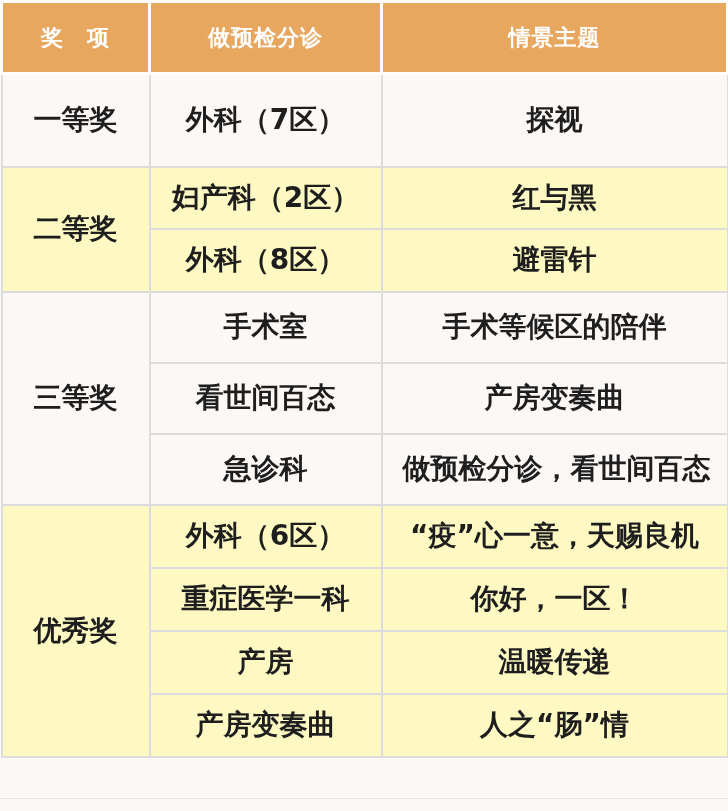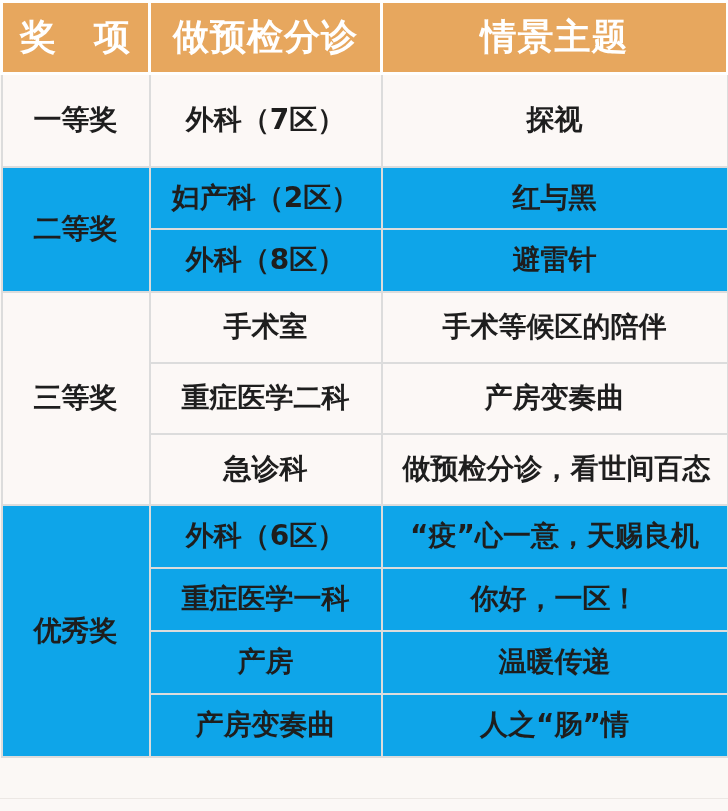--- a/index.html
+++ b/index.html
@@ -20,41 +20,41 @@
     width: 726px;
     margin: 0;
   }
   col.c1 { width: 148px; }
   col.c2 { width: 232px; }
   col.c3 { width: 346px; }
 
   th {
     background: #E7A75E;
     color: #FFFFFF;
-    font-size: 36px;
+    font-size: 22px;
     font-weight: bold;
     border: 3px solid #FFFFFF;
     height: 69px;
     text-align: center;
     letter-spacing: 1px;
     padding: 0;
   }
   td {
     border: 2px solid #DCDCDC;
     text-align: center;
     vertical-align: middle;
     font-size: 28px;
     font-weight: 600;
     color: #1E1E1E;
     padding: 0 20px;
     overflow: hidden;
     white-space: nowrap;
   }
   tr.sec-light td { background: #FCF8F6; }
-  tr.sec-peach td { background: #0ea5e9; }
+  tr.sec-peach td { background: #fef9c3; }
 
   .h-r97 { height: 93px; }
   .h-r66 { height: 62px; }
   .h-r67 { height: 63px; }
   .h-r75 { height: 71px; }
 
   .bottom-strip {
     position: absolute;
     left: 0; right: 0; bottom: 0;
     height: 12px;
@@ -96,21 +96,21 @@
         <td>外科（8区）</td>
         <td>避雷针</td>
       </tr>
 
       <tr class="sec-light h-r75">
         <td rowspan="3">三等奖</td>
         <td>手术室</td>
         <td>手术等候区的陪伴</td>
       </tr>
       <tr class="sec-light h-r75">
-        <td>重症医学二科</td>
+        <td>看世间百态</td>
         <td>产房变奏曲</td>
       </tr>
       <tr class="sec-light h-r75">
         <td>急诊科</td>
         <td>做预检分诊，看世间百态</td>
       </tr>
 
       <tr class="sec-peach h-r67">
         <td rowspan="4">优秀奖</td>
         <td>外科（6区）</td>

